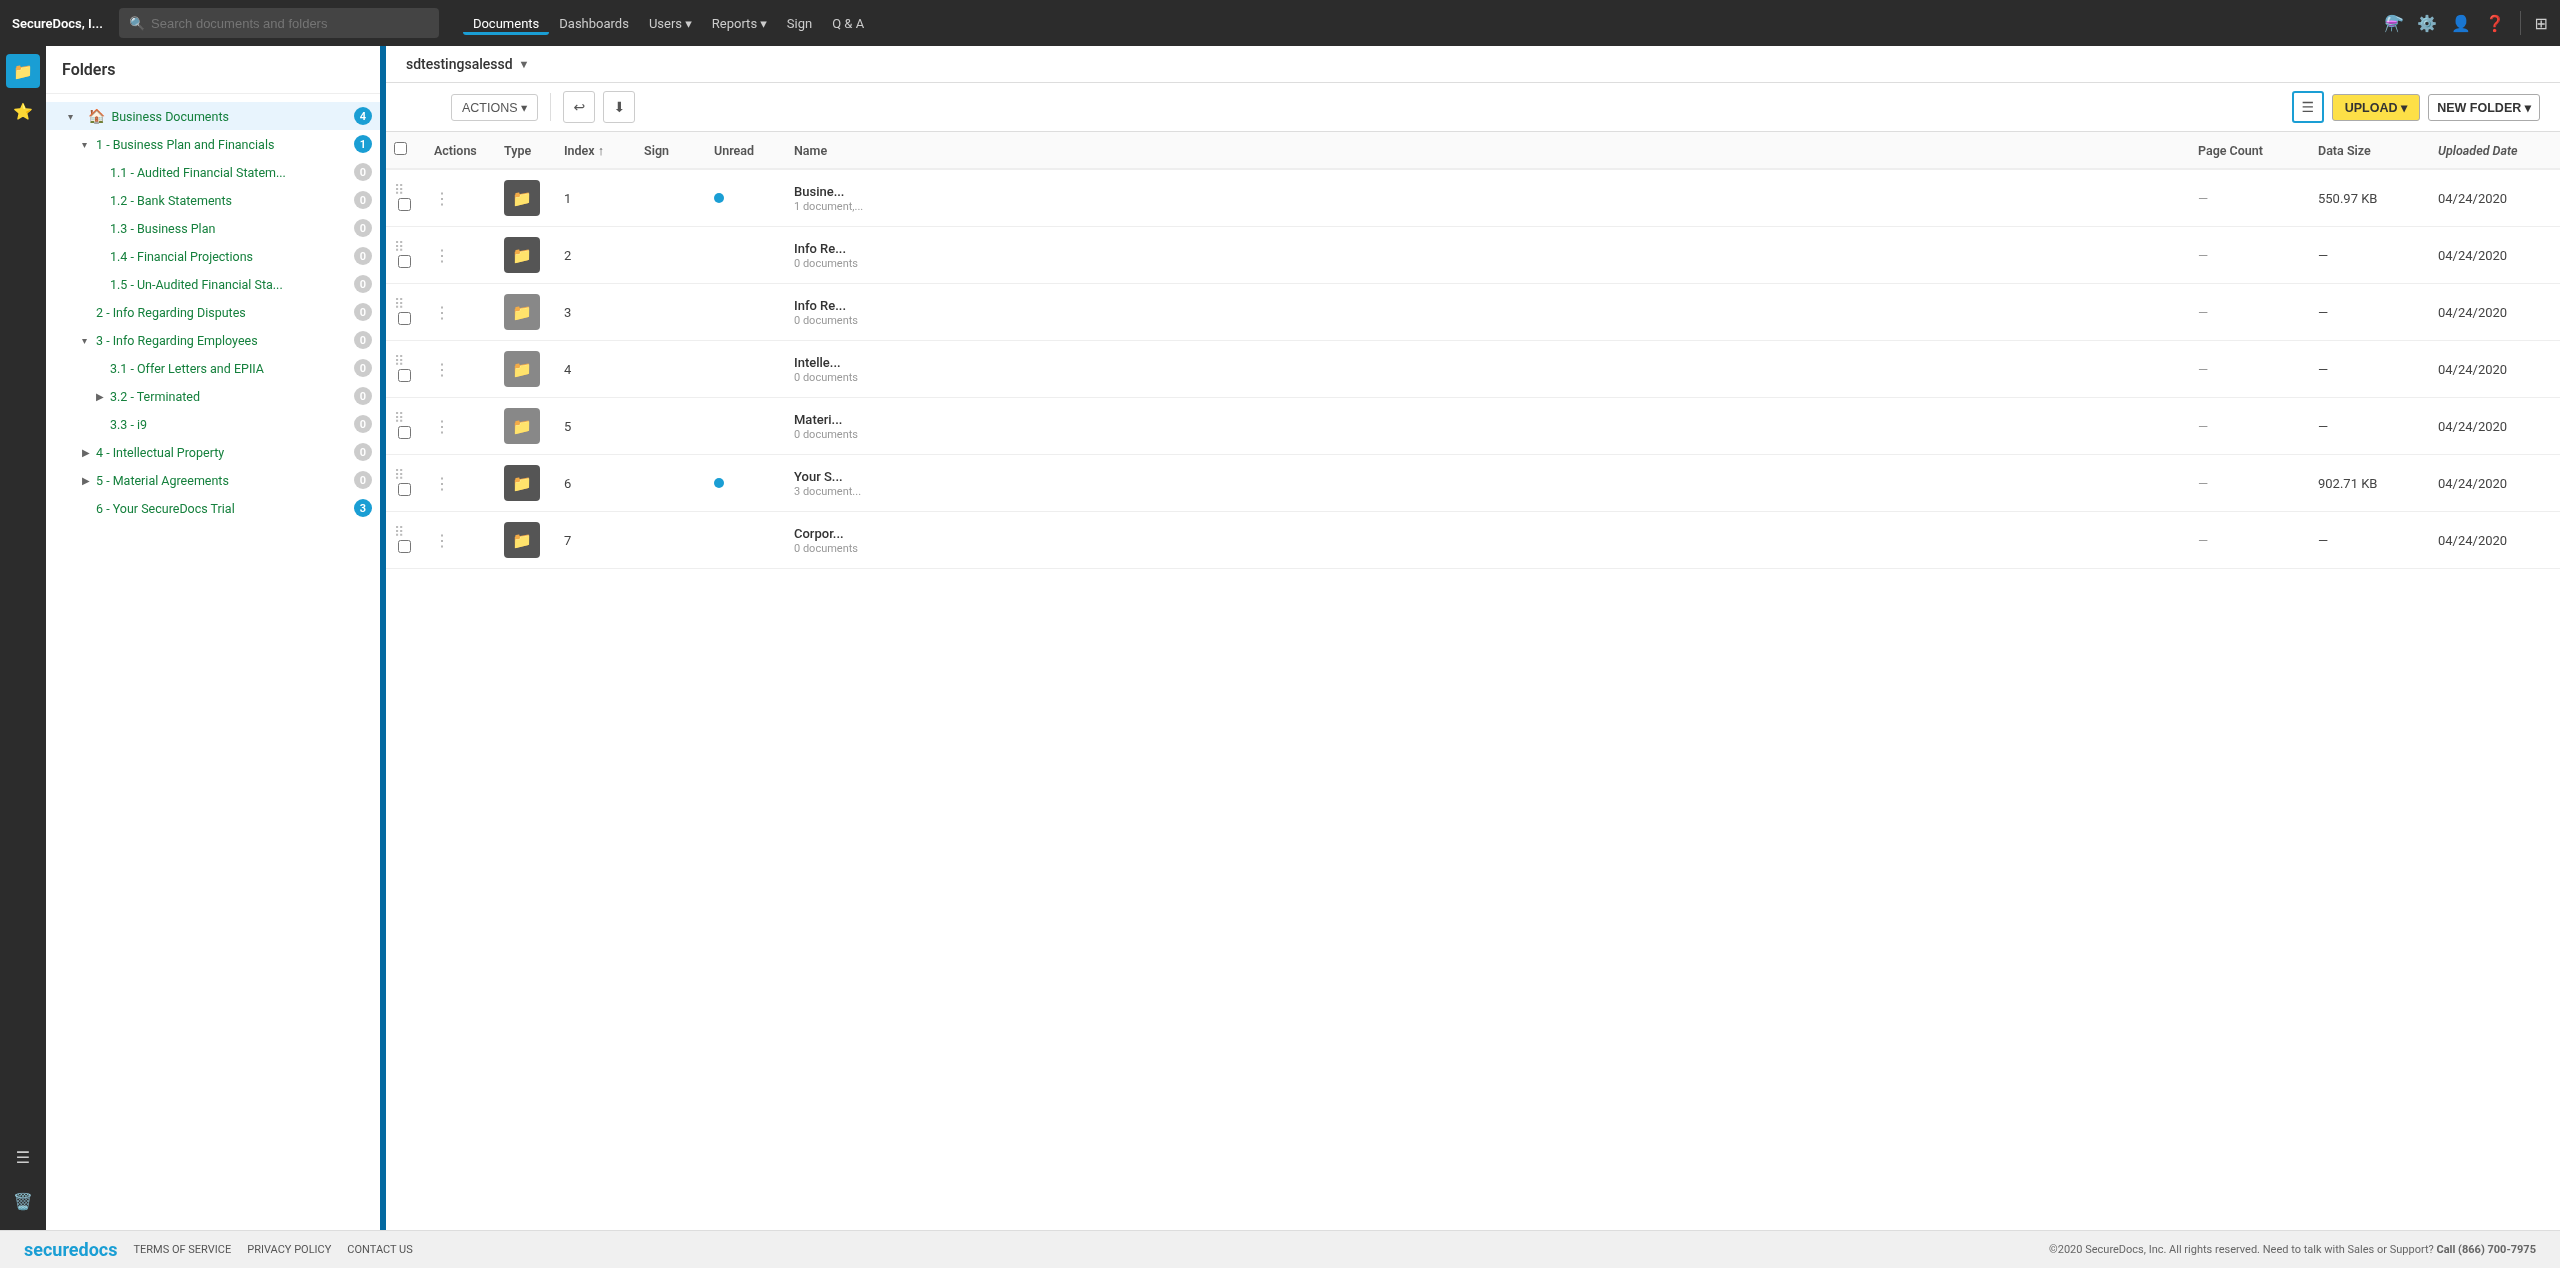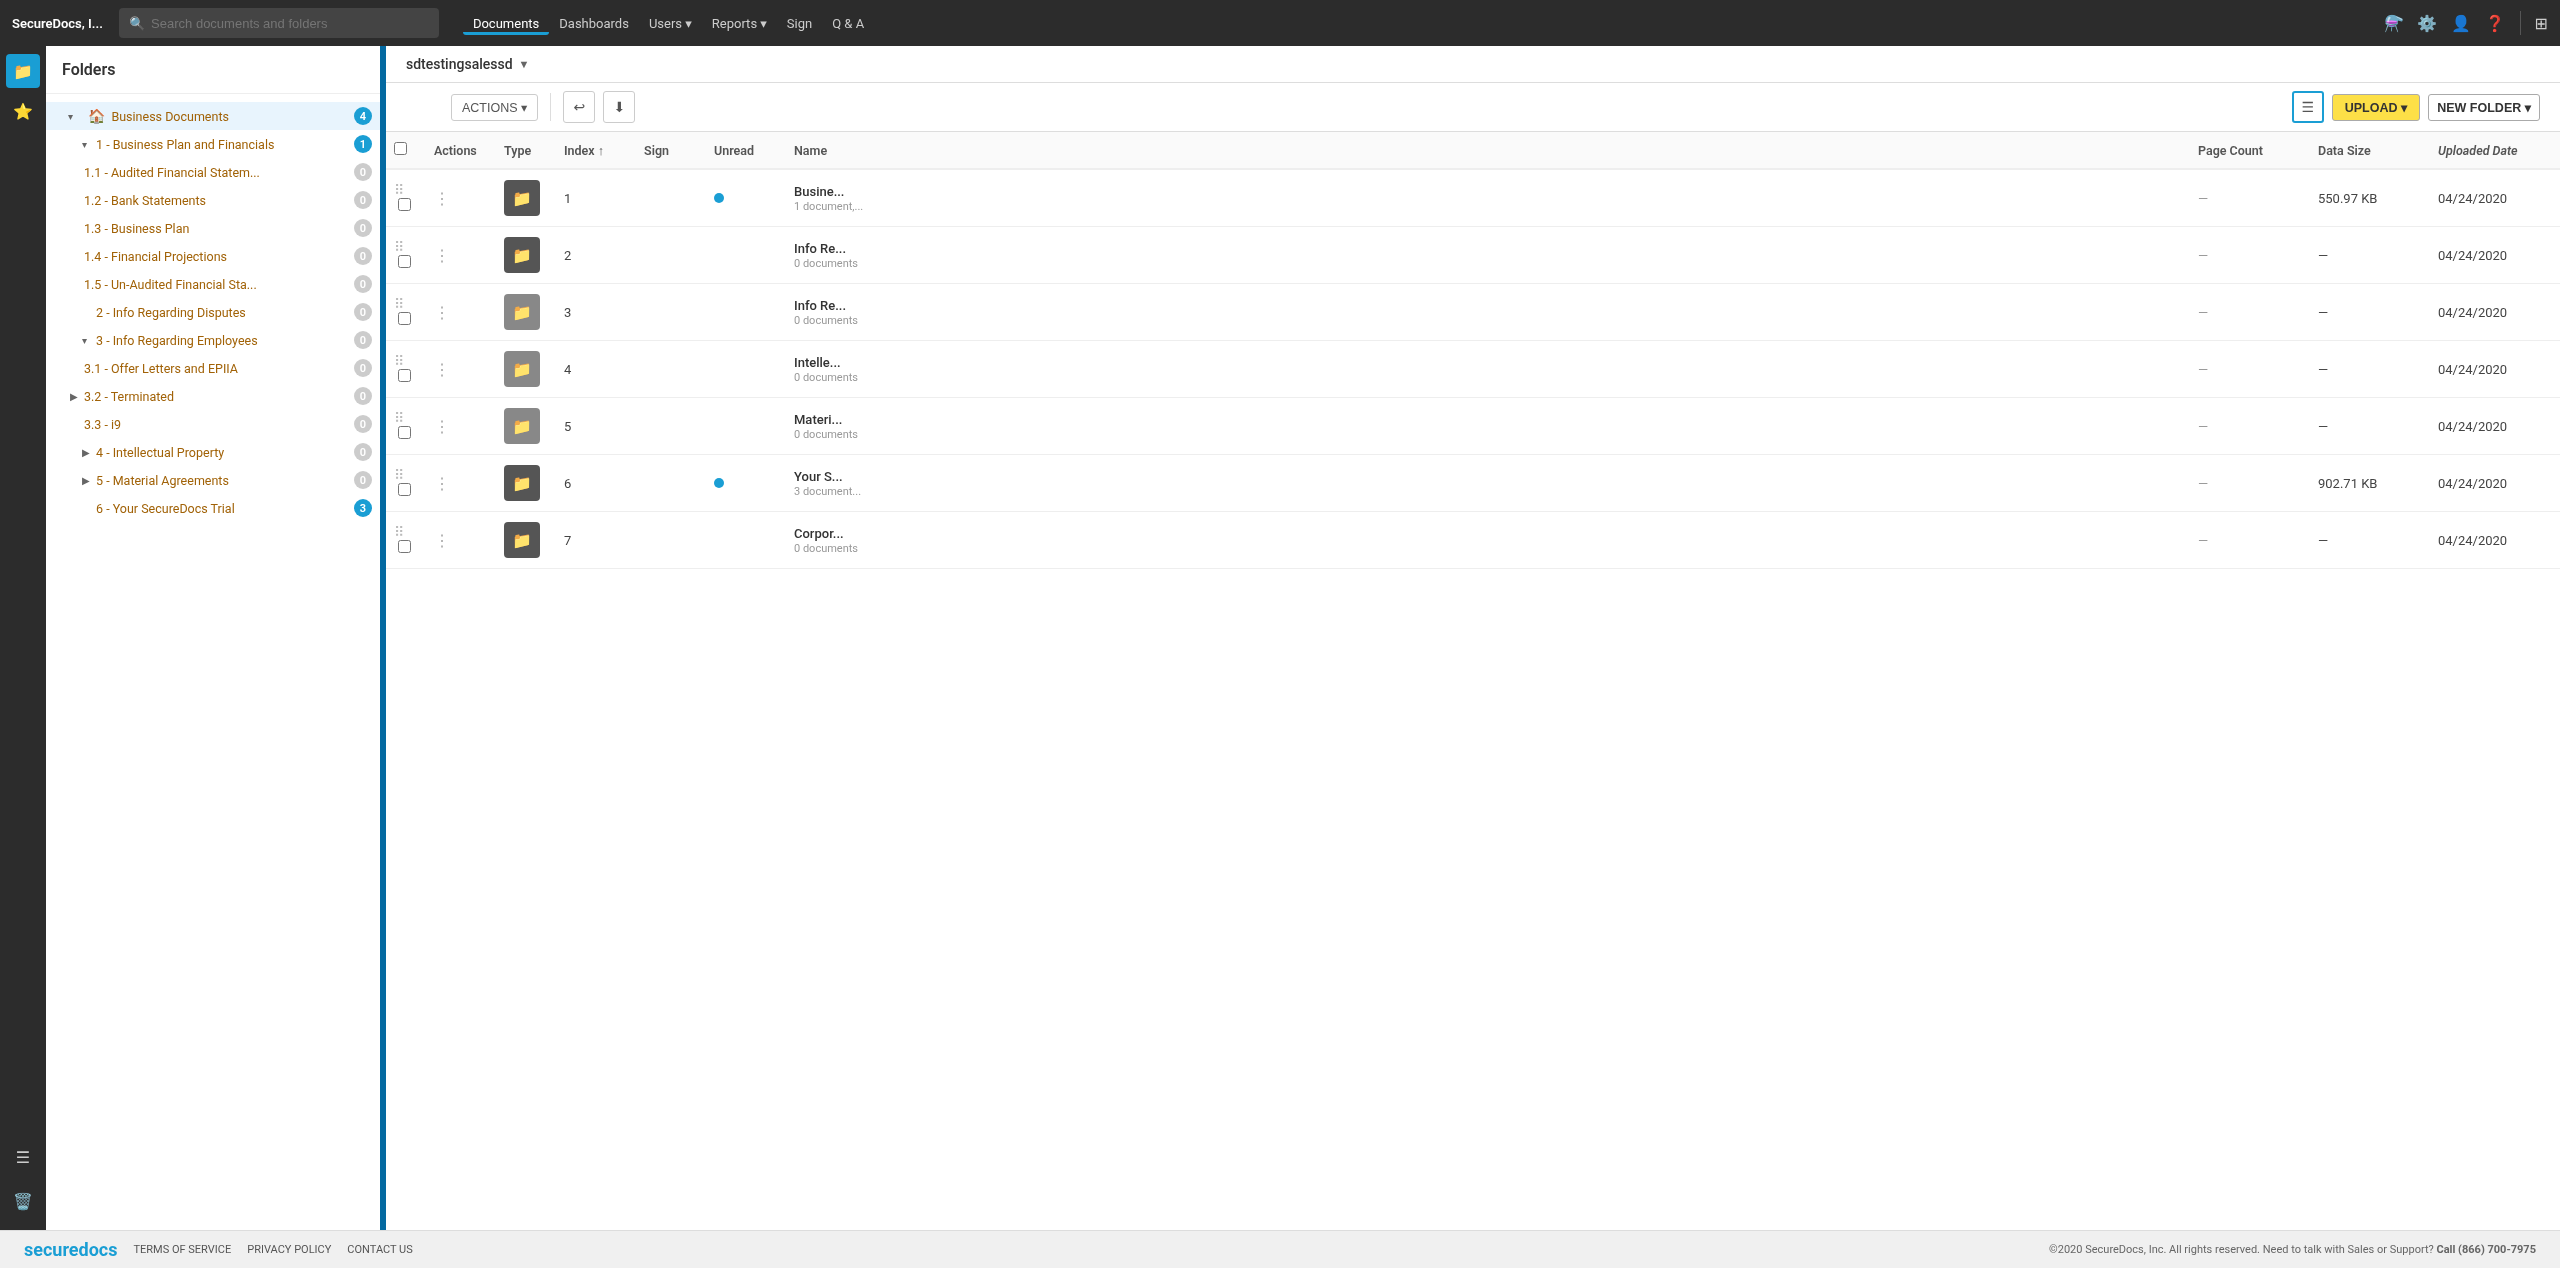--- a/index.html
+++ b/index.html
@@ -107,35 +107,35 @@
       display: flex;
       align-items: center;
       padding: 5px 8px;
       cursor: pointer;
       position: relative;
     }
     .tree-item.selected { background: #e8f4fd; }
 
     .tree-toggle { width: 14px; font-size: 10px; color: #666; flex-shrink: 0; }
     .tree-icon { font-size: 14px; margin: 0 6px; flex-shrink: 0; }
-    .tree-label { flex: 1; font-size: 12.5px; color: #a16207; }
+    .tree-label { flex: 1; font-size: 12.5px; color: #15803d; }
     .tree-badge {
       min-width: 18px; height: 18px;
       border-radius: 9px;
       display: flex; align-items: center; justify-content: center;
       font-size: 11px; font-weight: 600;
       flex-shrink: 0;
       padding: 0 5px;
     }
     .badge-blue { background: #1a9ed4; color: #fff; }
     .badge-gray { background: #ccc; color: #fff; }
 
     .tree-indent-1 { padding-left: 22px; }
     .tree-indent-2 { padding-left: 36px; }
-    .tree-indent-3 { padding-left: 24px; align-items: center; }
+    .tree-indent-3 { padding-left: 50px; align-items: center; }
 
     
     .content-area { flex: 1; display: flex; flex-direction: column; overflow: hidden; }
 
     .content-header {
       background: #fff;
       border-bottom: 1px solid #ddd;
       padding: 10px 20px;
       display: flex;
       align-items: center;

